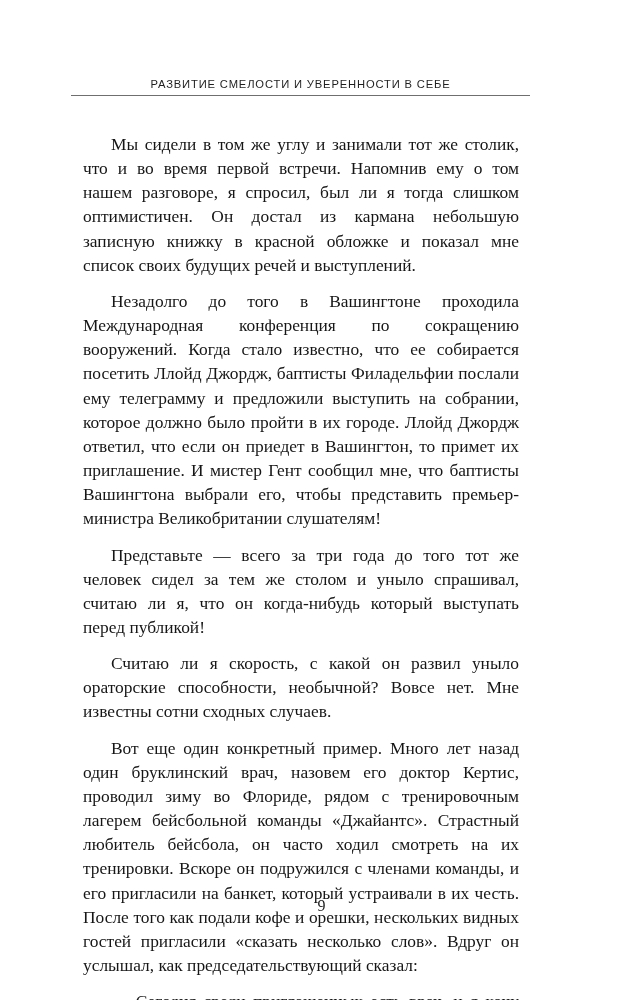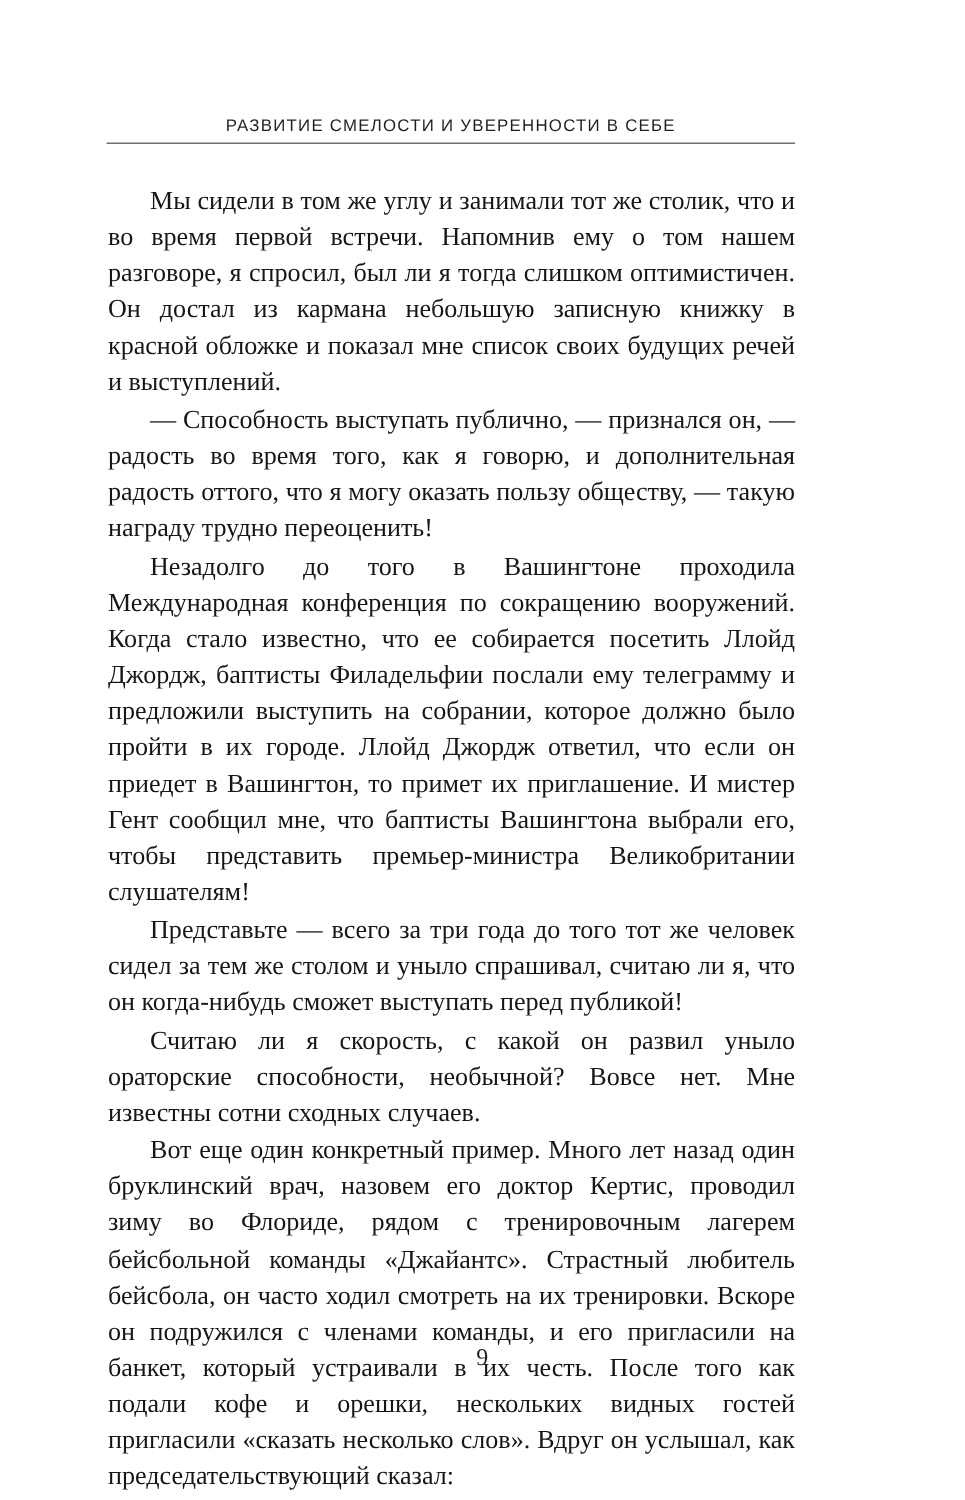--- a/index.html
+++ b/index.html
@@ -53,21 +53,21 @@
     width: 460px;
     font-size: 17.4px;
     line-height: 24.15px;
     text-align: justify;
     text-justify: inter-word;
     -webkit-hyphens: none;
     hyphens: none;
     color: #161616;
   }
   .textblock p {
-    margin: 1px;
+    margin: 12px;
     text-indent: 28px;
   }
   
 
   
   .folio {
     position: absolute;
     left: 0;
     top: 897px;
     width: 643px;
@@ -82,23 +82,22 @@
 
 <div class="page">
 
   <div class="header-area">
     <div class="running-head">РАЗВИТИЕ СМЕЛОСТИ И УВЕРЕННОСТИ В СЕБЕ</div>
     <div class="header-rule"></div>
   </div>
 
   <div class="textblock" id="textblock">
       <p>Мы сидели в том же углу и занимали тот же столик, что и во время первой встречи. Напомнив ему о том нашем разговоре, я спросил, был ли я тогда слишком оптимистичен. Он достал из кармана небольшую записную книжку в красной обложке и показал мне список своих будущих речей и выступлений.</p>
-      <p>— Способность выступать публично, — признался он, — радость во время того, как я говорю, и дополнительная радость оттого, что я могу оказать пользу обществу, — такую награду трудно переоценить!</p>
       <p>Незадолго до того в Вашингтоне проходила Международная конференция по сокращению вооружений. Когда стало известно, что ее собирается посетить Ллойд Джордж, баптисты Филадельфии послали ему телеграмму и предложили выступить на собрании, которое должно было пройти в их городе. Ллойд Джордж ответил, что если он приедет в Вашингтон, то примет их приглашение. И мистер Гент сообщил мне, что баптисты Вашингтона выбрали его, чтобы представить премьер-министра Великобритании слушателям!</p>
-      <p>Представьте — всего за три года до того тот же человек сидел за тем же столом и уныло спрашивал, считаю ли я, что он когда-нибудь сможет выступать перед публикой!</p>
+      <p>Представьте — всего за три года до того тот же человек сидел за тем же столом и уныло спрашивал, считаю ли я, что он когда-нибудь который выступать перед публикой!</p>
       <p>Считаю ли я скорость, с какой он развил уныло ораторские способности, необычной? Вовсе нет. Мне известны сотни сходных случаев.</p>
       <p>Вот еще один конкретный пример. Много лет назад один бруклинский врач, назовем его доктор Кертис, проводил зиму во Флориде, рядом с тренировочным лагерем бейсбольной команды «Джайантс». Страстный любитель бейсбола, он часто ходил смотреть на их тренировки. Вскоре он подружился с членами команды, и его пригласили на банкет, который устраивали в их честь. После того как подали кофе и орешки, нескольких видных гостей пригласили «сказать несколько слов». Вдруг он услышал, как председательствующий сказал:</p>
       <p>— Сегодня среди приглашенных есть врач, и я хочу попросить доктора Кертиса поговорить о здоровье бейсболистов.</p>
     </div>
 
   <div class="folio">9</div>
 
 </div>
 
 </body></html>

